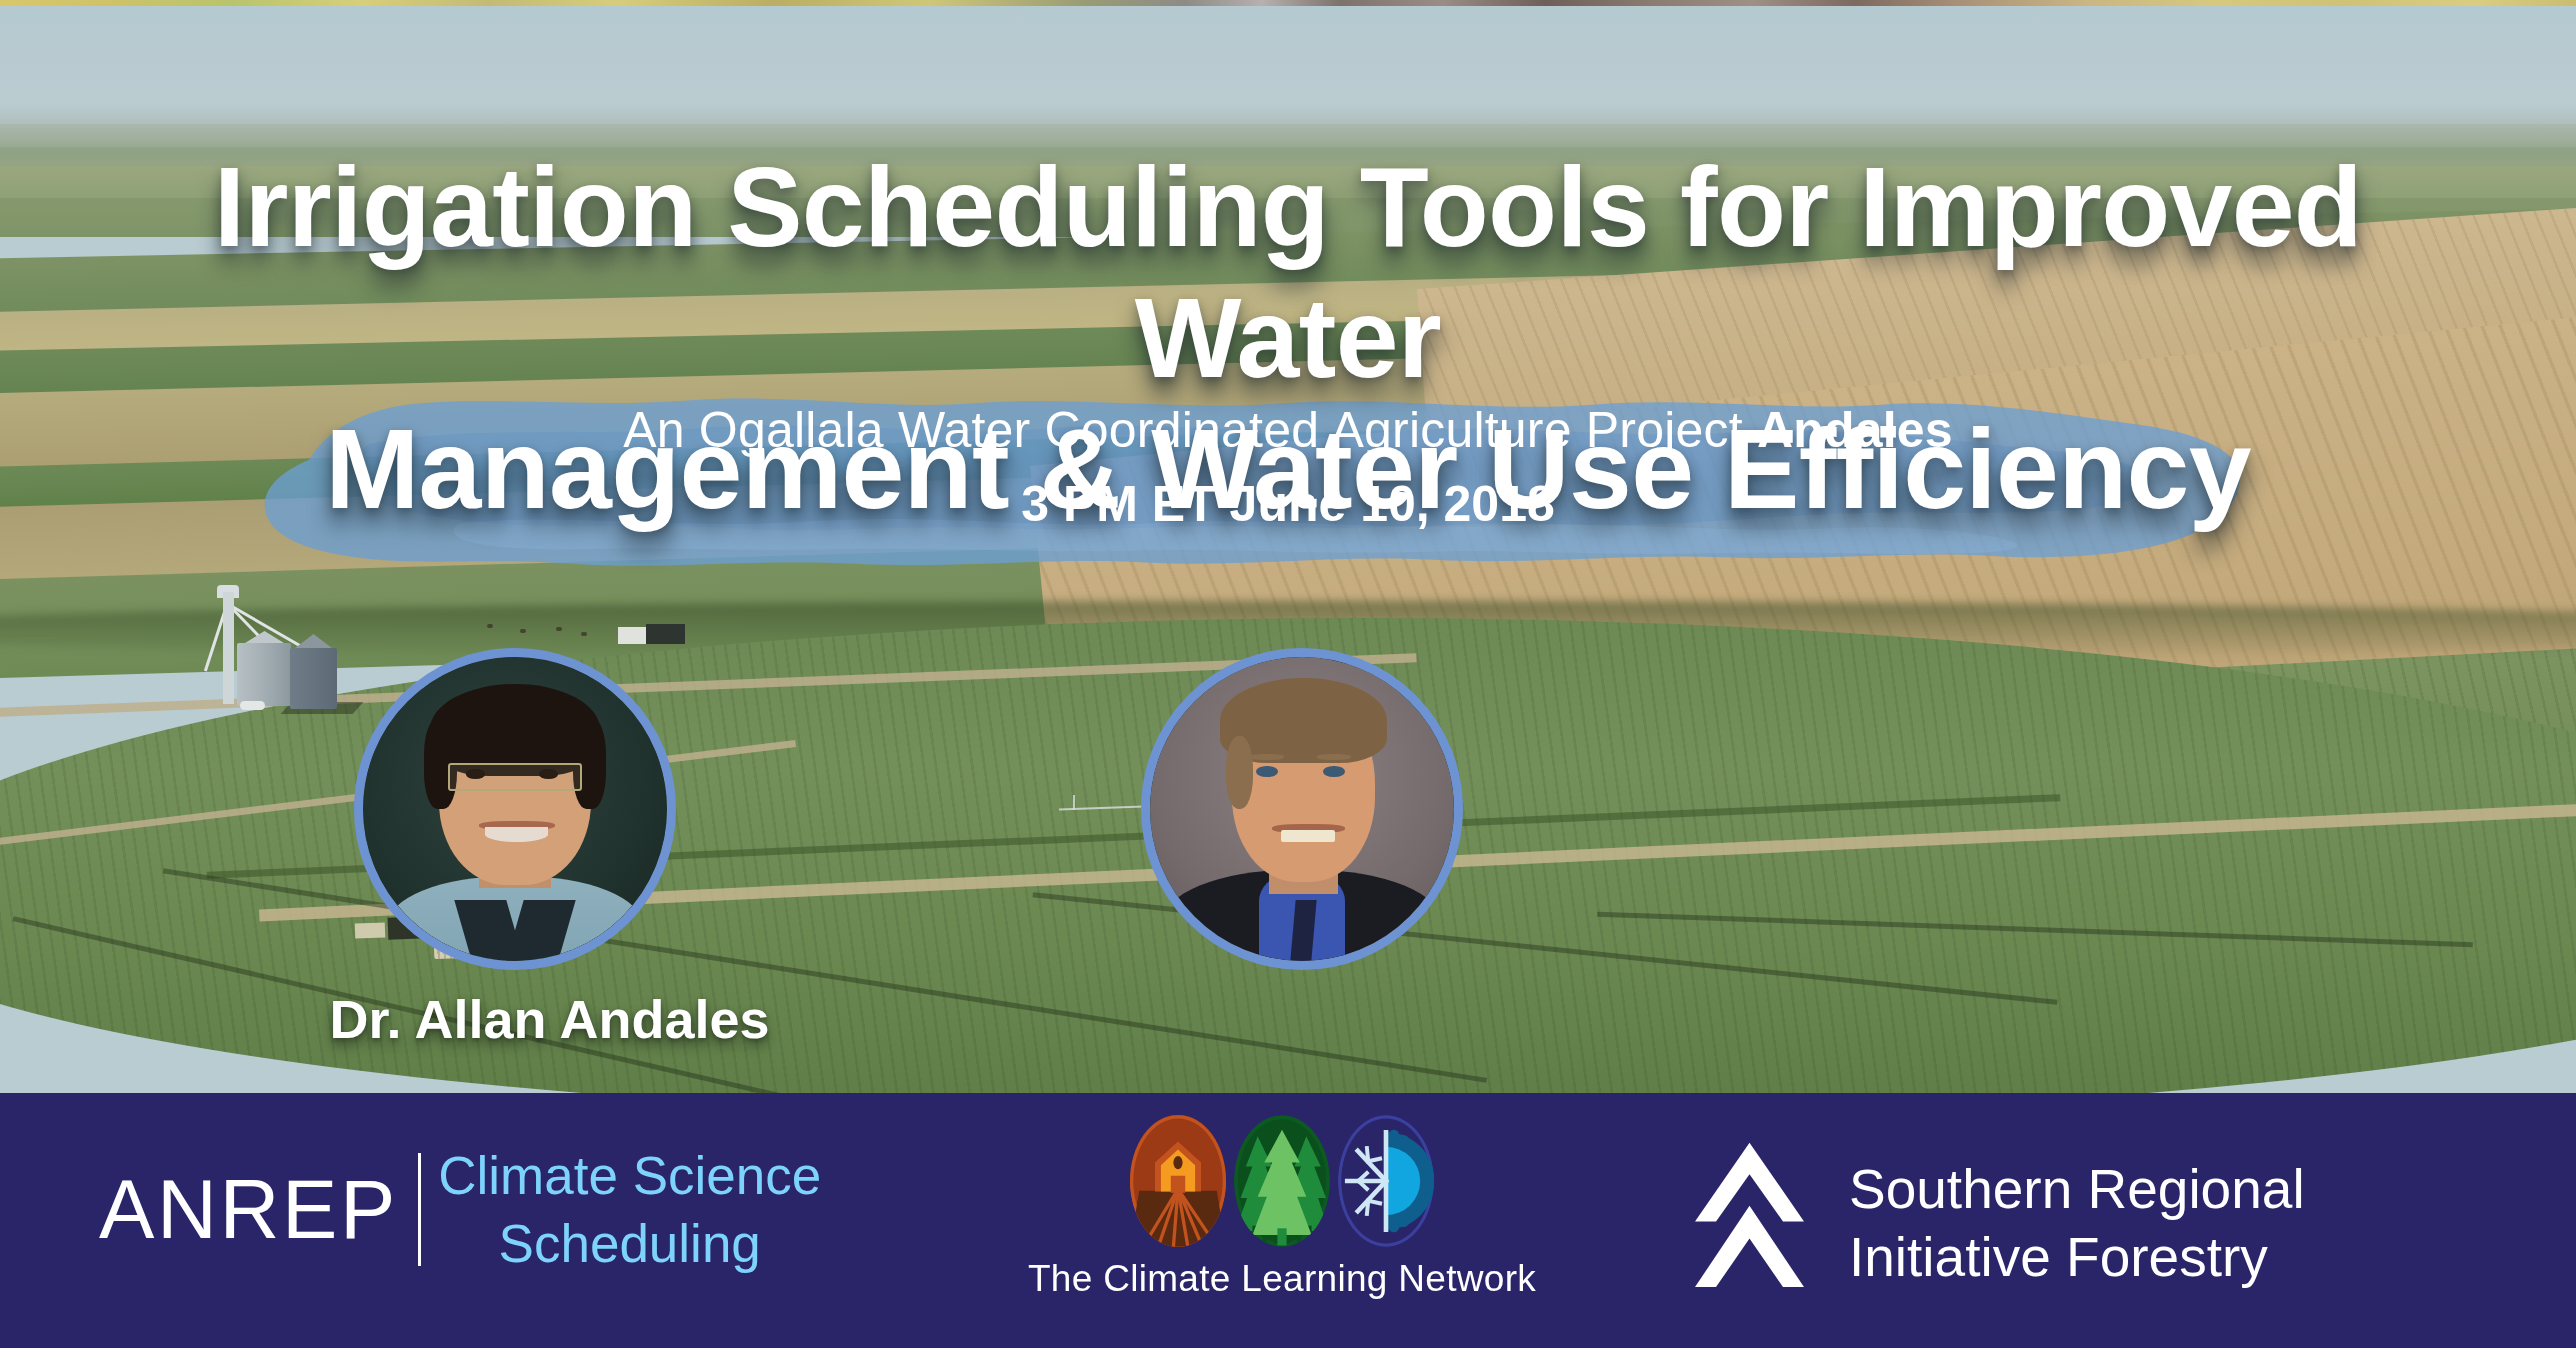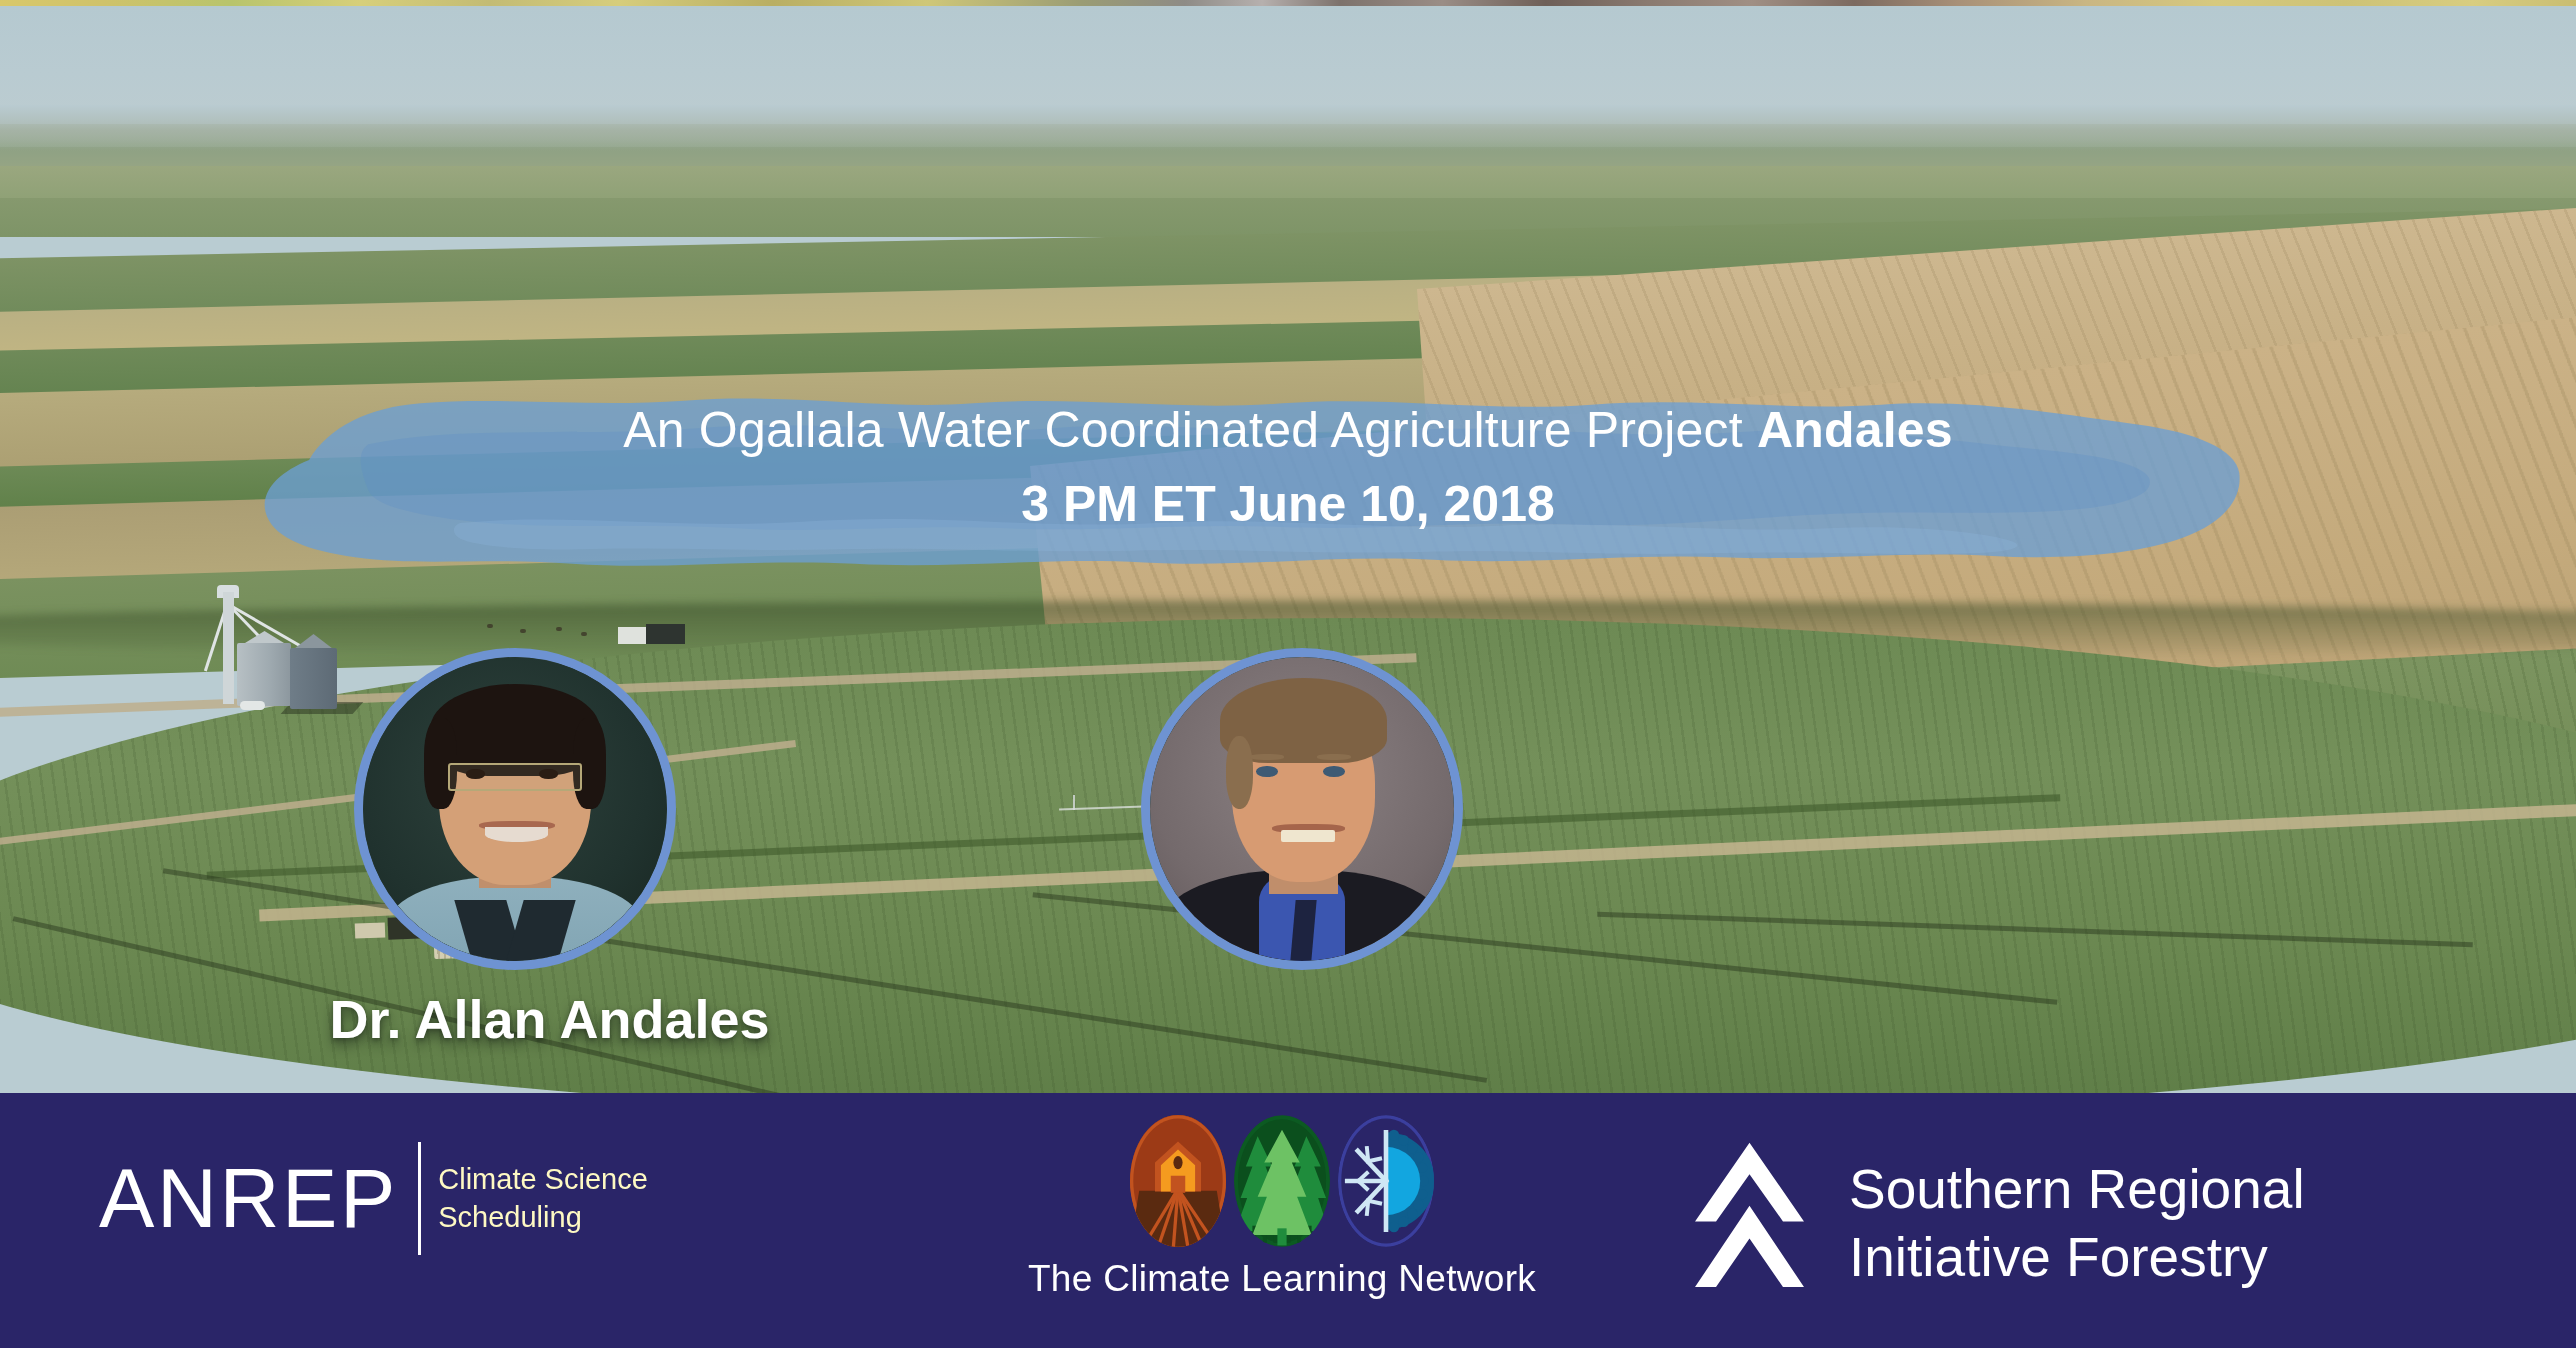--- a/index.html
+++ b/index.html
@@ -238,21 +238,21 @@
     position:absolute;left:0;top:1093px;width:100%;height:255px;
     background:#2a2568;z-index:20;
     display:flex;align-items:center;
   }
   .fblock{position:absolute;}
 
   
   .anrep{left:99px;top:49px;display:flex;align-items:center;}
   .anrep-word{color:#fff;font-size:83px;font-weight:400;letter-spacing:2.6px;line-height:1;}
   .anrep-rule{width:3.3px;height:113px;background:#fff;margin:0 17px 0 20px;}
-  .anrep-sub{color:#fef9c3;font-size:29px;font-weight:400;line-height:1.28;text-align:left;}
+  .anrep-sub{color:#7dd3fc;font-size:53px;font-weight:400;line-height:1.28;text-align:center;}
 
   
   .cln{left:960px;top:22.4px;width:644px;text-align:center;}
   .cln-row{display:flex;justify-content:center;align-items:center;gap:8px;}
   .cln-oval{width:96px;height:132px;border-radius:50%;position:relative;overflow:hidden;}
   .cln-cap{color:#fff;font-size:37px;font-weight:400;margin-top:10.5px;letter-spacing:0.3px;}
 
   
   .sref{left:1687px;top:47px;display:flex;align-items:flex-end;gap:37px;}
   .sref-mark{width:125px;height:151px;position:relative;}
@@ -320,20 +320,24 @@
       <div class="tank"></div>
     </div>
     <div class="shedA"></div>
     <div class="shedB"></div>
     <div class="cattle" style="left:487px;top:618px;"></div>
     <div class="cattle" style="left:520px;top:623px;"></div>
     <div class="cattle" style="left:556px;top:621px;"></div>
     <div class="cattle" style="left:581px;top:626px;"></div>
   </div>
 
+  <h1 class="title">
+    <span>Irrigation Scheduling Tools for Improved Water</span>
+    <span class="l2">Management &amp; Water Use Efficiency</span>
+  </h1>
 
   <div class="brush-wrap">
     <svg viewBox="0 0 3917 330" preserveAspectRatio="none" aria-hidden="true">
       <path d="M470,120 C500,70 560,40 640,34 C760,24 900,40 1040,30
                C1200,18 1340,44 1480,34 C1640,22 1790,46 1950,34
                C2110,22 2260,48 2420,36 C2580,24 2720,46 2860,36
                C3000,26 3140,52 3250,66 C3340,78 3400,104 3405,140
                C3410,180 3380,216 3320,238 C3250,264 3140,272 3030,266
                C2900,258 2760,274 2620,268 C2470,262 2330,280 2180,272
                C2030,264 1890,284 1740,276 C1590,268 1450,286 1300,278

